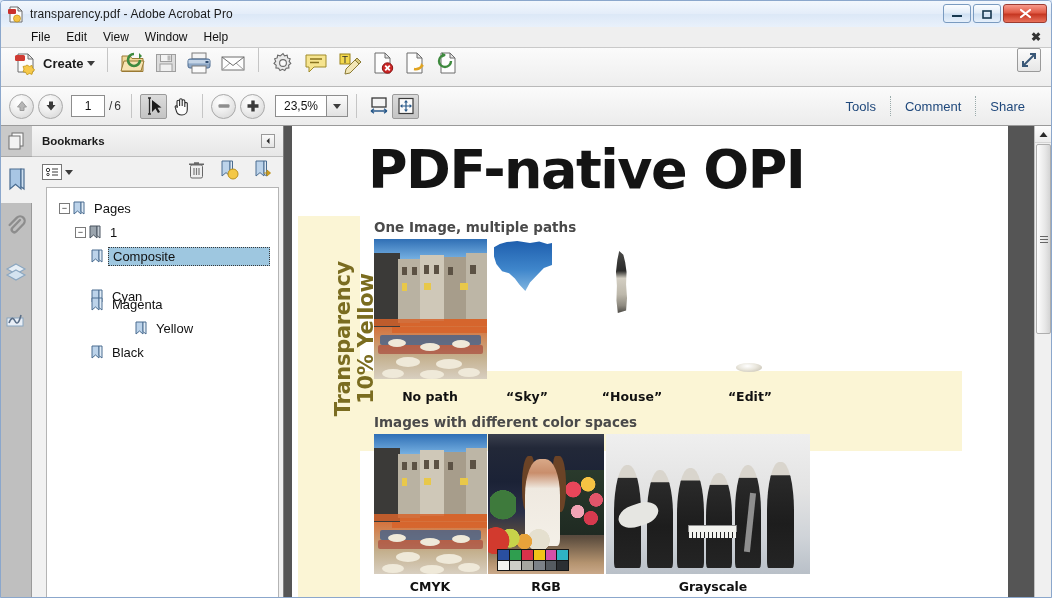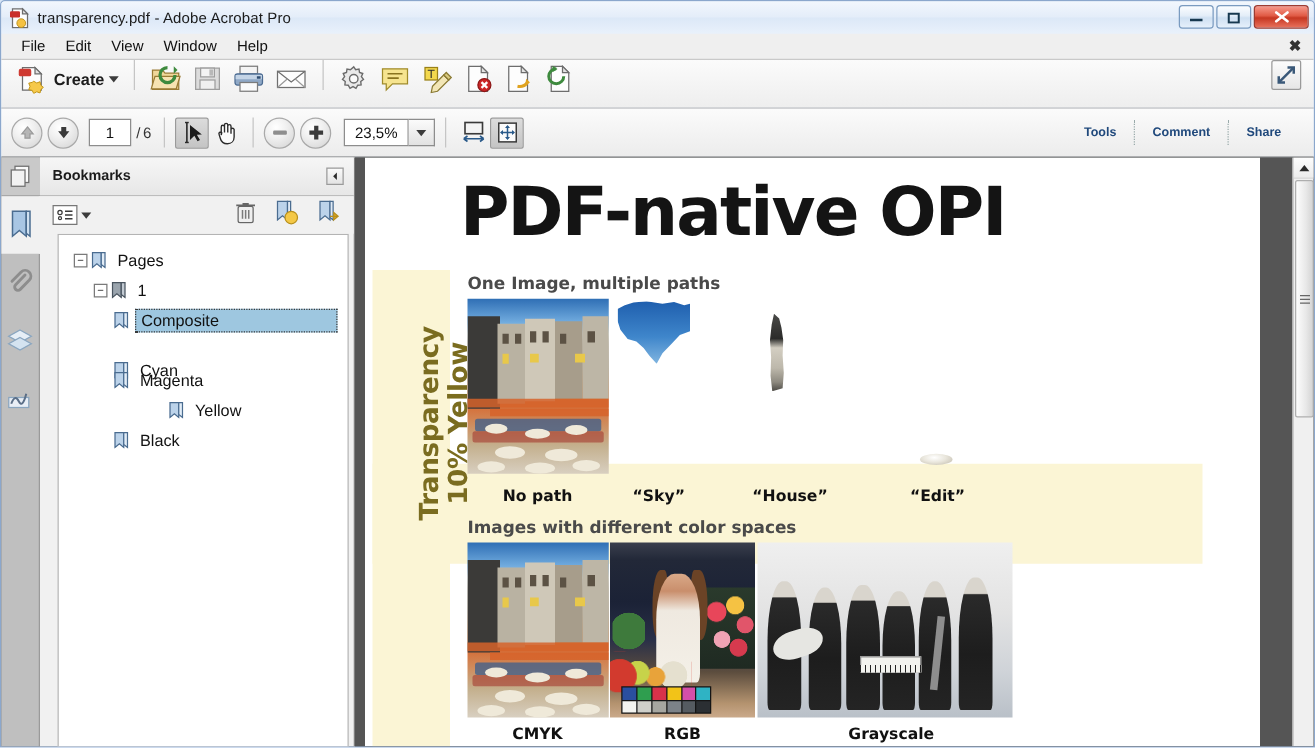--- a/index.html
+++ b/index.html
@@ -33,21 +33,21 @@
   }
   .wbtn.close {
     border-color: #9c3c32;
     background: linear-gradient(180deg,#f79a8c 0%, #e05a45 45%, #c63722 55%, #e8715c 100%);
     color: #fff; font-weight: bold; width: 44px;
   }
 
   
   .menubar {
     height: 21px; background: #efefef; border-bottom: 1px solid #c9c9c9;
-    display: flex; align-items: center; padding-left: 8px; position: relative;
+    display: flex; align-items: center; padding-left: 22px; position: relative;
   }
   .menu-item { font-size: 12px; color: #101010; padding: 2px 8px; }
   .menubar-x { position: absolute; right: 10px; font-size: 12px; font-weight: bold; color: #333; }
 
   
   .toolbar1 {
     height: 39px; background: linear-gradient(180deg,#fbfbfb 0%, #eeeeee 100%);
     border-bottom: 1px solid #b9b9b9;
     display: flex; align-items: flex-start; padding: 0 8px; position: relative;
   }
@@ -86,21 +86,21 @@
   .zoombox {
     width: 52px; height: 22px; border: 1px solid #8d8d8d; background: #fff;
     font-size: 12px; line-height: 20px; color: #111; text-align: center;
   }
   .zoomdrop {
     width: 21px; height: 22px; border: 1px solid #8d8d8d; border-left: none;
     background: linear-gradient(180deg,#fbfbfb,#e2e2e2);
     display:flex;align-items:center;justify-content:center;
   }
   .rightlinks { position: absolute; right: 12px; display: flex; align-items: center; }
-  .rlink { font-size: 10px; font-weight: bold; color: #20497c; padding: 0 14px; }
+  .rlink { font-size: 13px; font-weight: normal; color: #20497c; padding: 0 14px; }
   .rsep { border-left: 1px dotted #9aa; height: 20px; }
 
   
   .body { position: relative; height: 564px; display: flex; background: #555555; }
 
   
   .rail {
     width: 31px; background: #bfbfbf; border-right: 1px solid #9a9a9a;
     padding-top: 0; display: flex; flex-direction: column; align-items: center;
   }

